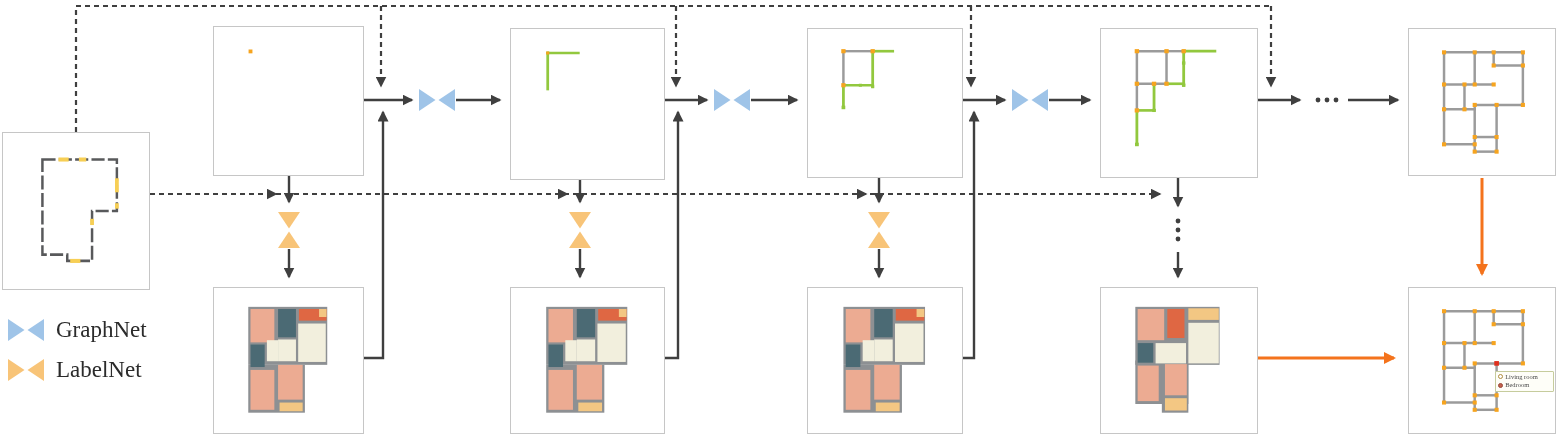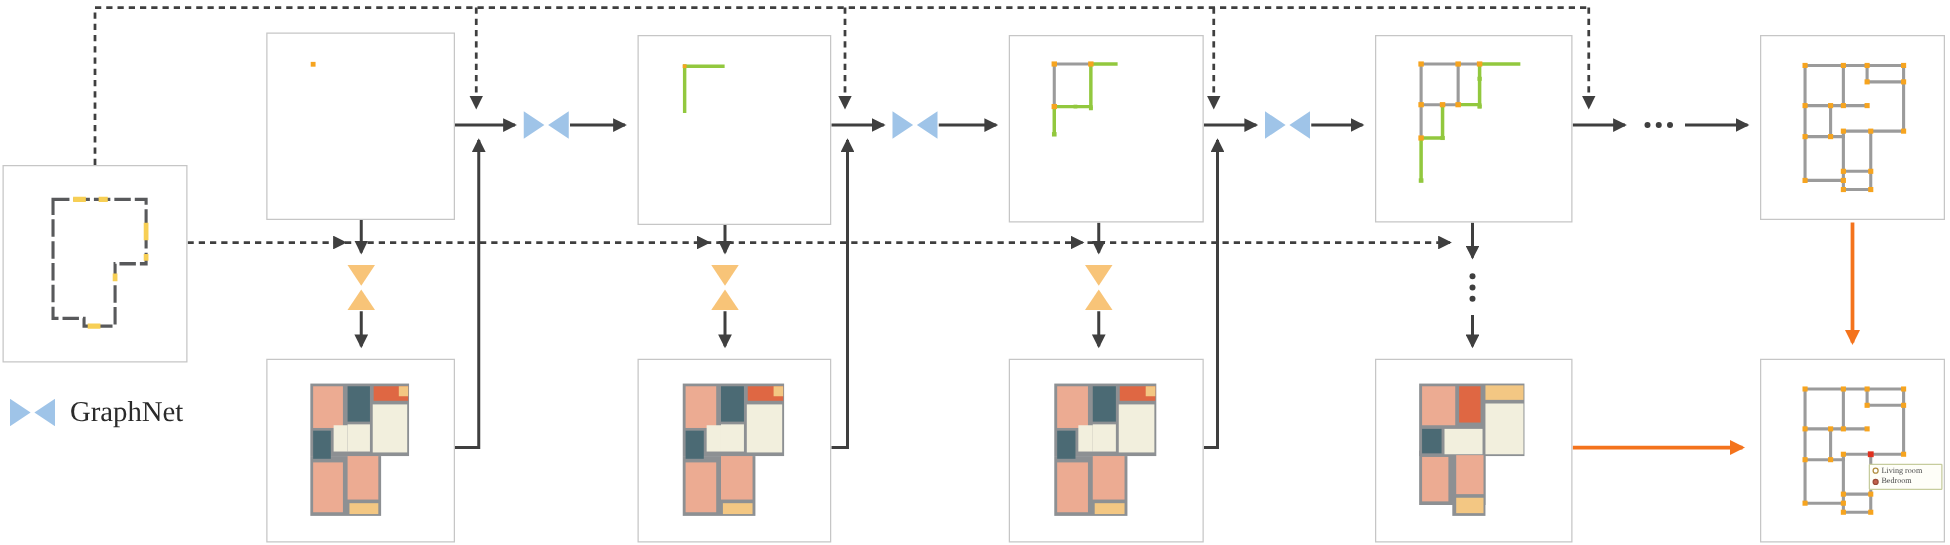--- a/index.html
+++ b/index.html
@@ -354,15 +354,22 @@
   </div>
 
   <div class="legend">
     <div class="legend-row">
       <svg width="36" height="22">
         <polygon class="bt-blue" points="0,0 16.5,11 0,22"></polygon>
         <polygon class="bt-blue" points="36,0 19.5,11 36,22"></polygon>
       </svg>
       <span class="legend-label">GraphNet</span>
     </div>
+    <div class="legend-row">
+      <svg width="36" height="22">
+        <polygon class="bt-orange" points="0,0 16.5,11 0,22"></polygon>
+        <polygon class="bt-orange" points="36,0 19.5,11 36,22"></polygon>
+      </svg>
+      <span class="legend-label">LabelNet</span>
+    </div>
   </div>
 
 </div>
 
 </body></html>

